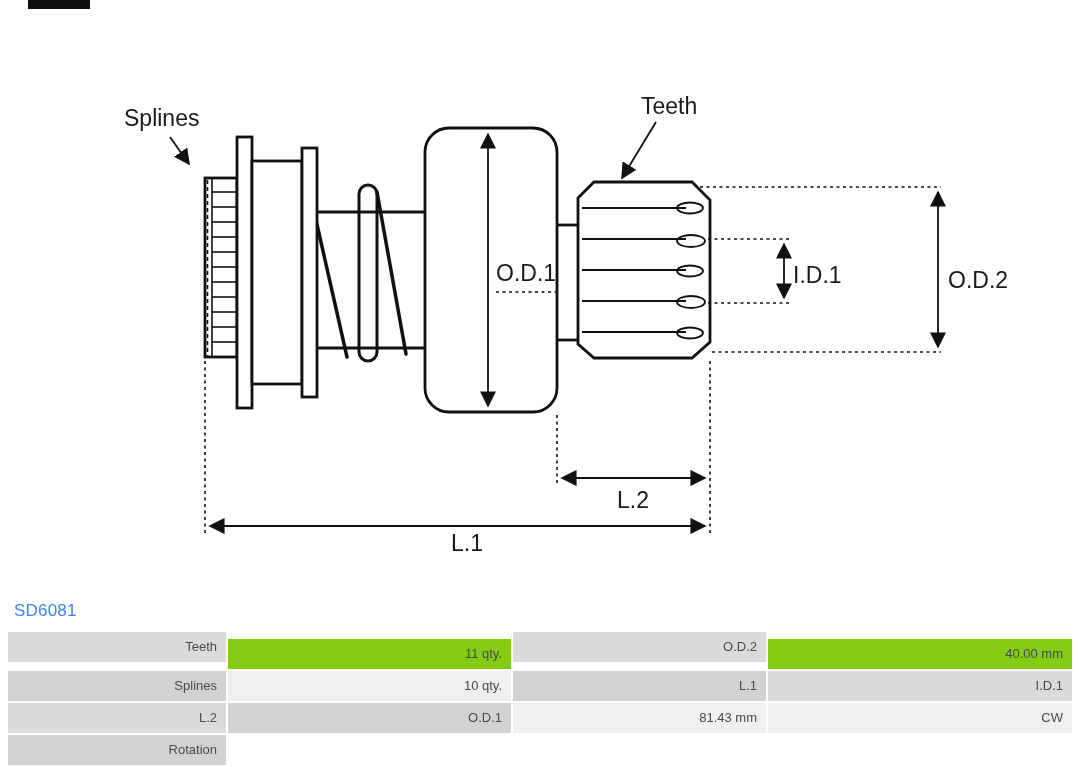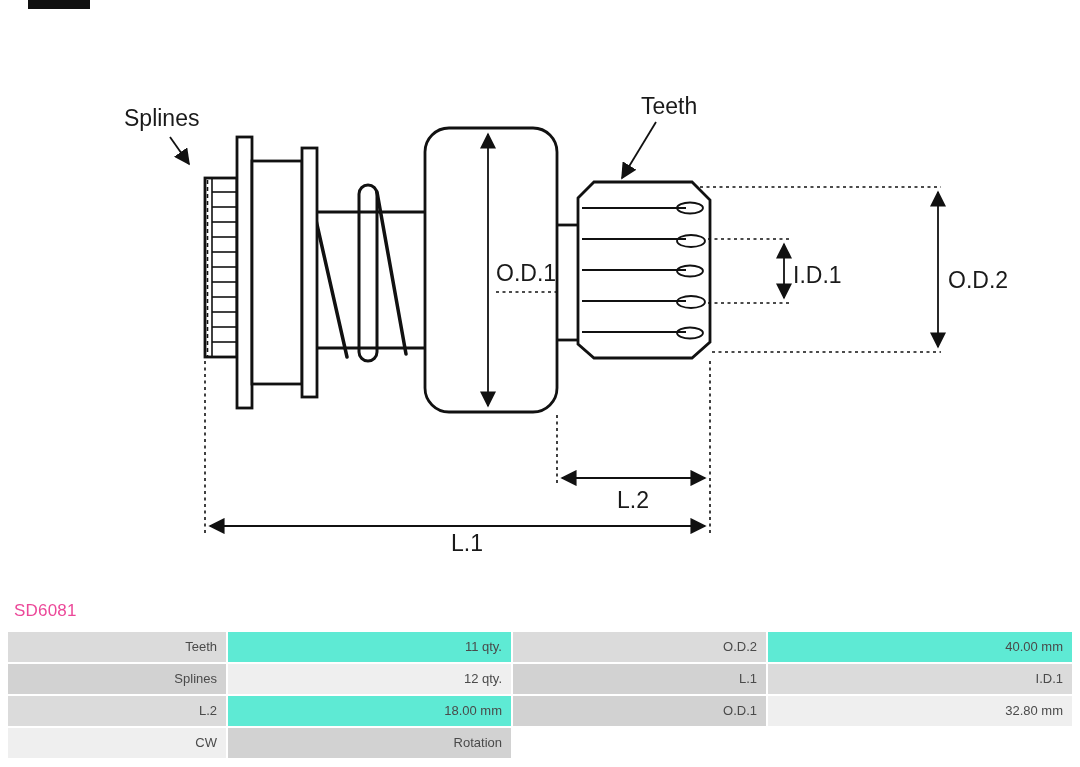--- a/index.html
+++ b/index.html
@@ -23,21 +23,21 @@
   .toothe { fill: none; stroke: #111111; stroke-width: 1.8; }
   .lbl    { font-family: "Liberation Sans", sans-serif; font-size: 23px; fill: #1a1a1a; }
 
   .part-number { position: absolute; left: 14px; top: 601px; font-size: 17px; font-weight: 400; letter-spacing: 0.2px; }
 
   .spec-table { position: absolute; left: 8px; top: 632px; width: 1064px; display: grid;
                 grid-template-columns: 218px 283px 253px 1fr; gap: 2px;
                 font-size: 13px; color: #4a4a4a; background: #ffffff; }
   .cell { height: 30px; line-height: 30px; text-align: right; padding-right: 9px; overflow: hidden; }
   .cell.lab.odd  { background: #dbdbdb; }
-  .cell.val.odd  { background: #5eead4; }
+  .cell.val.odd  { background: #84cc16; margin-top: 7px; }
   .cell.lab.even { background: #d2d2d2; }
   .cell.val.even { background: #efefef; }
 </style>
 </head>
 <body>
 
 <div class="stage">
 
   <div class="logo-bar"></div>
 
@@ -139,36 +139,35 @@
       <text x="633" y="508" text-anchor="middle" class="lbl">L.2</text>
     </g>
 
     <g>
       <line x1="205" y1="361" x2="205" y2="533" class="dot"></line>
       <line x1="210" y1="526" x2="705" y2="526" class="dim" marker-start="url(#arr)" marker-end="url(#arr)"></line>
       <text x="467" y="551" text-anchor="middle" class="lbl">L.1</text>
     </g>
   </svg>
 
-  <div class="part-number" style="color: #ec4899;">SD6081</div>
+  <div class="part-number" style="color: #3b82f6;">SD6081</div>
 
   <div class="spec-table">
 
     <div class="cell lab odd">Teeth</div>
     <div class="cell val odd">11 qty.</div>
     <div class="cell lab odd">O.D.2</div>
     <div class="cell val odd">40.00 mm</div>
 
     <div class="cell lab even">Splines</div>
-    <div class="cell val even">12 qty.</div>
+    <div class="cell val even">10 qty.</div>
     <div class="cell lab even">L.1</div>
 
     <div class="cell lab odd">I.D.1</div>
     <div class="cell lab odd">L.2</div>
-    <div class="cell val odd">18.00 mm</div>
 
     <div class="cell lab even">O.D.1</div>
-    <div class="cell val even">32.80 mm</div>
+    <div class="cell val even">81.43 mm</div>
     <div class="cell val even">CW</div>
     <div class="cell lab even">Rotation</div>
   </div>
 
 </div>
 
 </body></html>

